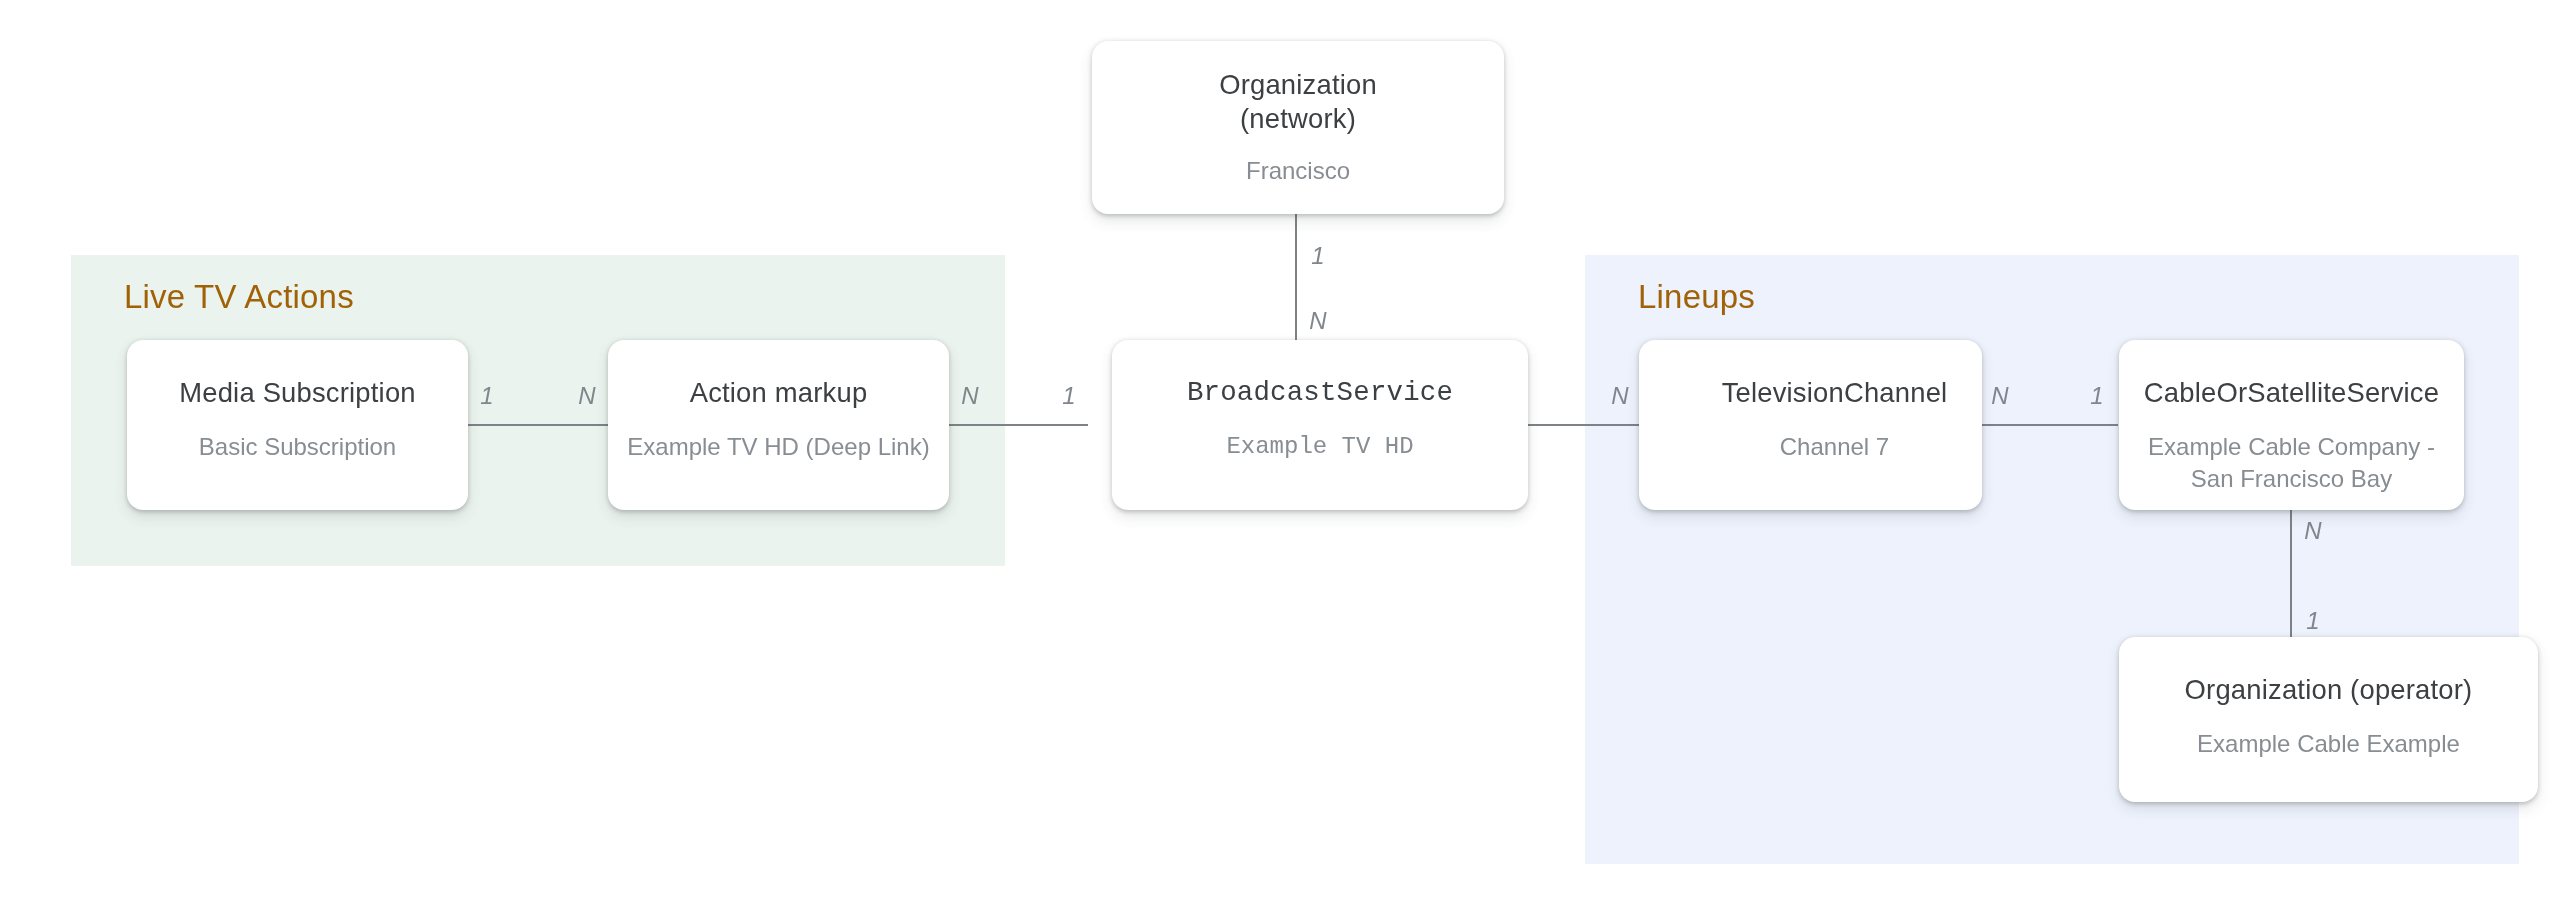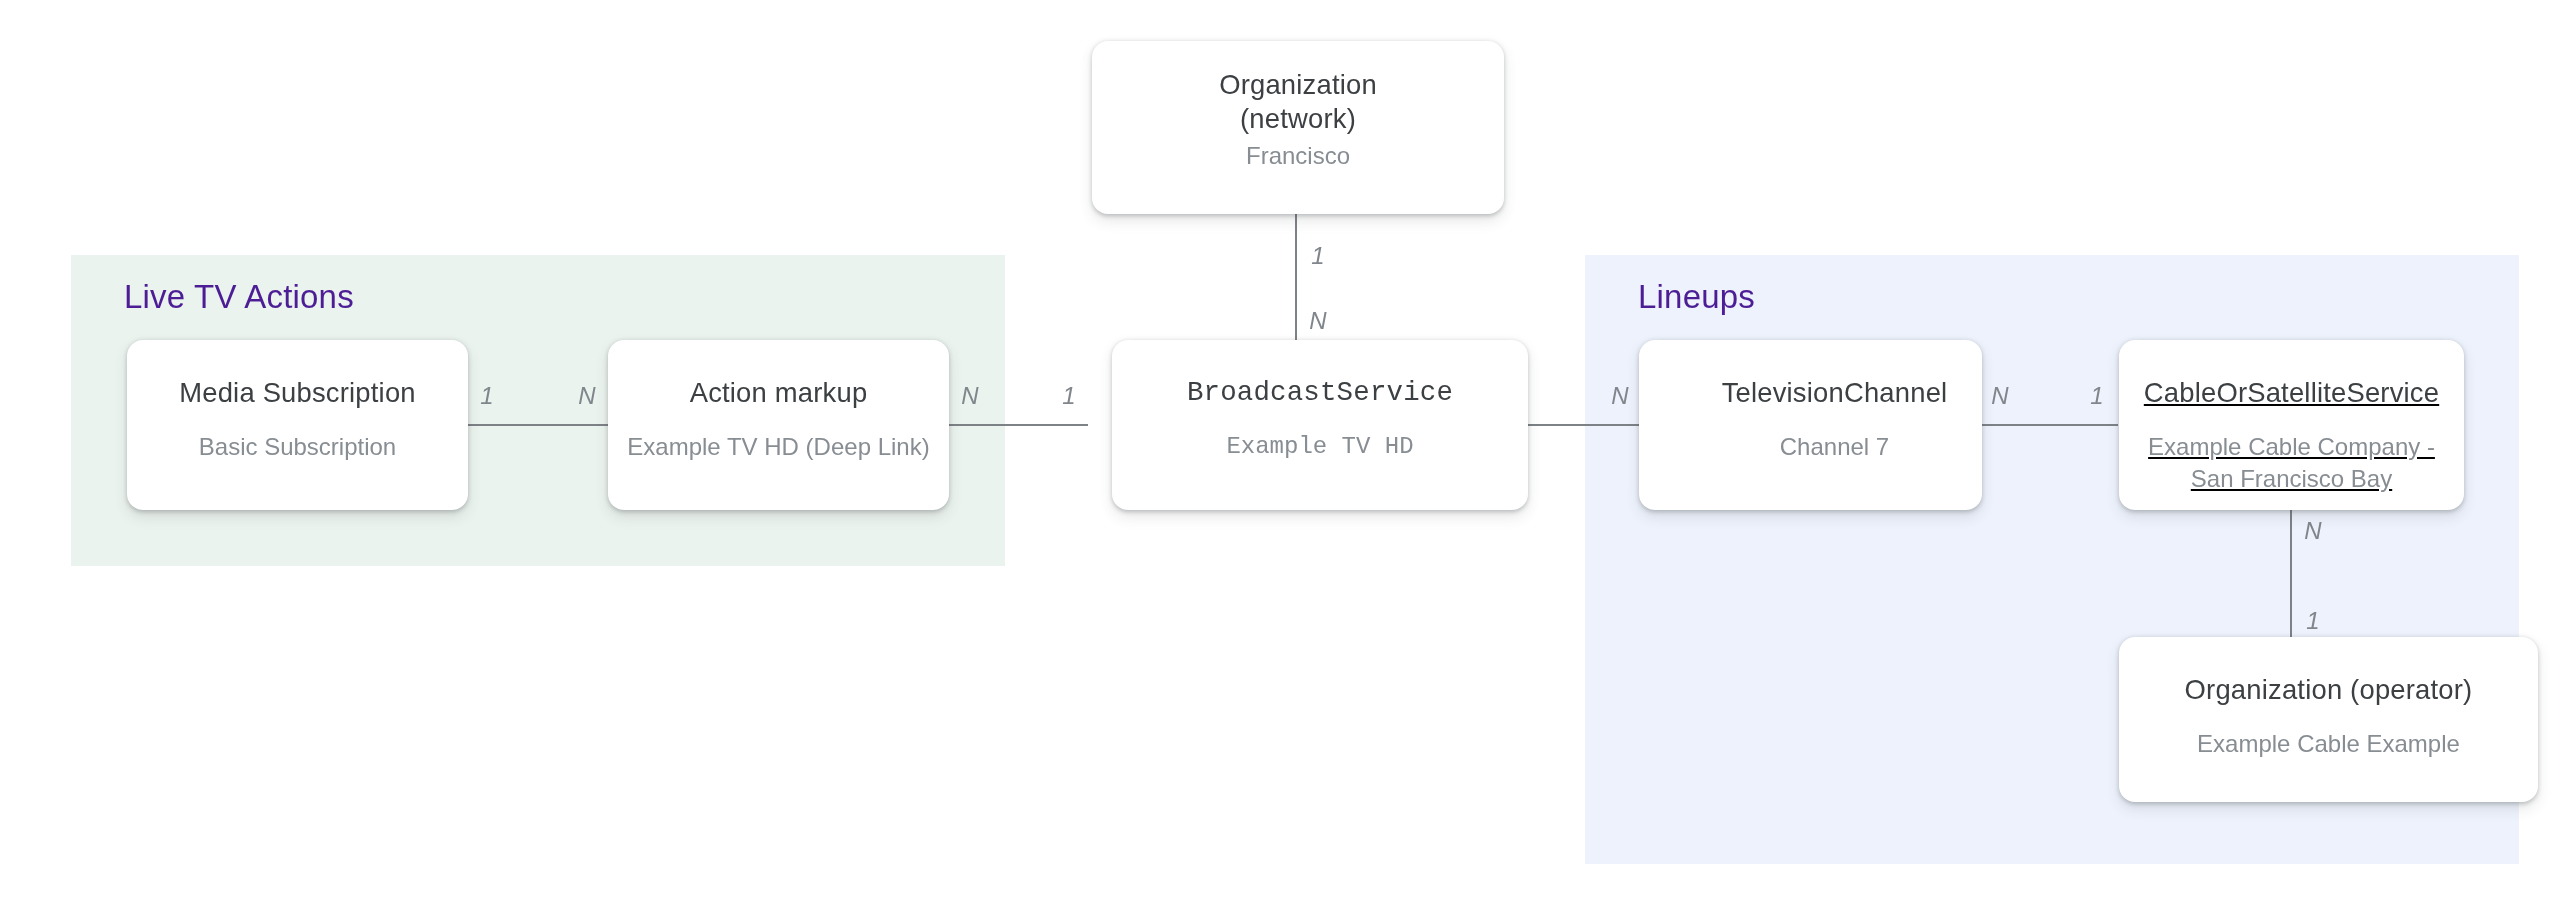--- a/index.html
+++ b/index.html
@@ -24,21 +24,21 @@
     position: absolute;
   }
   .region--green { background: #EBF3EE; }
   .region--blue  { background: #EDF2FC; }
   .region-title {
     position: absolute;
     left: 53px;
     top: 23px;
     font-size: 33px;
     line-height: 37px;
-    color: #4c1d95;
+    color: #a16207;
     letter-spacing: 0.2px;
     white-space: nowrap;
     text-align: right;
   }
   .node {
     position: absolute;
     background: #ffffff;
     border-radius: 16px;
     box-shadow: 0 1.8px 4.4px rgba(60,64,67,0.28), 0 6.2px 14px rgba(60,64,67,0.12);
     display: flex;
@@ -53,21 +53,21 @@
     font-size: 27.4px;
     line-height: 37px;
     color: #3C4043;
     letter-spacing: 0.2px;
   }
   .node-subtitle {
     font-size: 24px;
     line-height: 32px;
     color: #878D92;
   }
-  .node--network { padding-top: 26.5px; row-gap: 4px; }
+  .node--network { padding-top: 26.5px; row-gap: 19px; }
   .node--network .node-title { line-height: 34px; max-width: 230px; }
   .node--cable .node-subtitle { max-width: 311px; }
   .edge-h, .edge-v {
     position: absolute;
     background: #7D8287;
   }
   .edge-h { height: 1.8px; }
   .edge-v { width: 1.8px; }
   .edge-label {
     position: absolute;
@@ -134,21 +134,21 @@
   <div class="node" style="left:1112px; top:340px; width:416px; height:170px;font-family:Liberation Mono, monospace;">
     <div class="node-title">BroadcastService</div>
     <div class="node-subtitle">Example TV HD</div>
   </div>
 
   <div class="node" style="left:1639px; top:340px; width:343px; height:170px;padding-left:48px;">
     <div class="node-title">TelevisionChannel</div>
     <div class="node-subtitle">Channel 7</div>
   </div>
 
-  <div class="node node--cable" style="left:2119px; top:340px; width:345px; height:170px;text-decoration:underline;">
+  <div class="node node--cable" style="left:2119px; top:340px; width:345px; height:170px;">
     <div class="node-title">CableOrSatelliteService</div>
     <div class="node-subtitle">Example Cable Company - San Francisco Bay</div>
   </div>
 
   <div class="node" style="left:2119px; top:637px; width:419px; height:165px;">
     <div class="node-title">Organization (operator)</div>
     <div class="node-subtitle">Example Cable Example</div>
   </div>
 
 </div>

